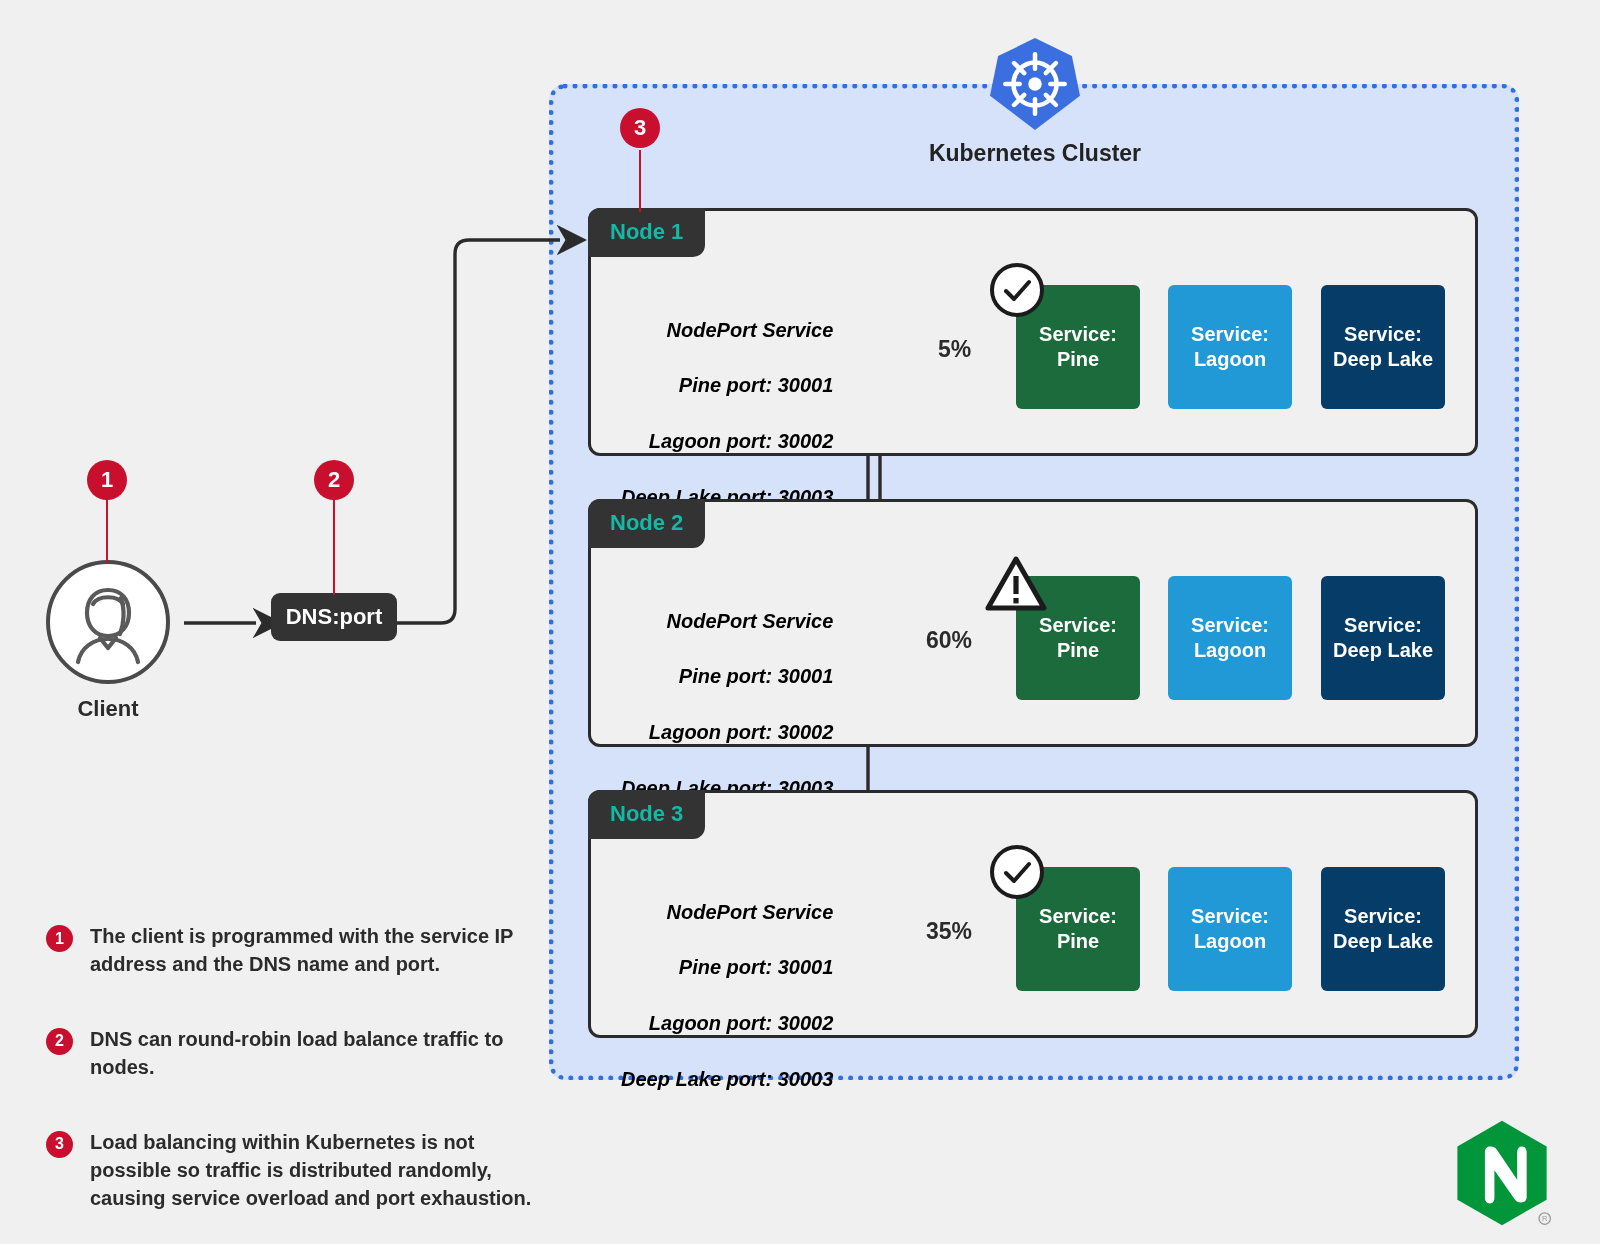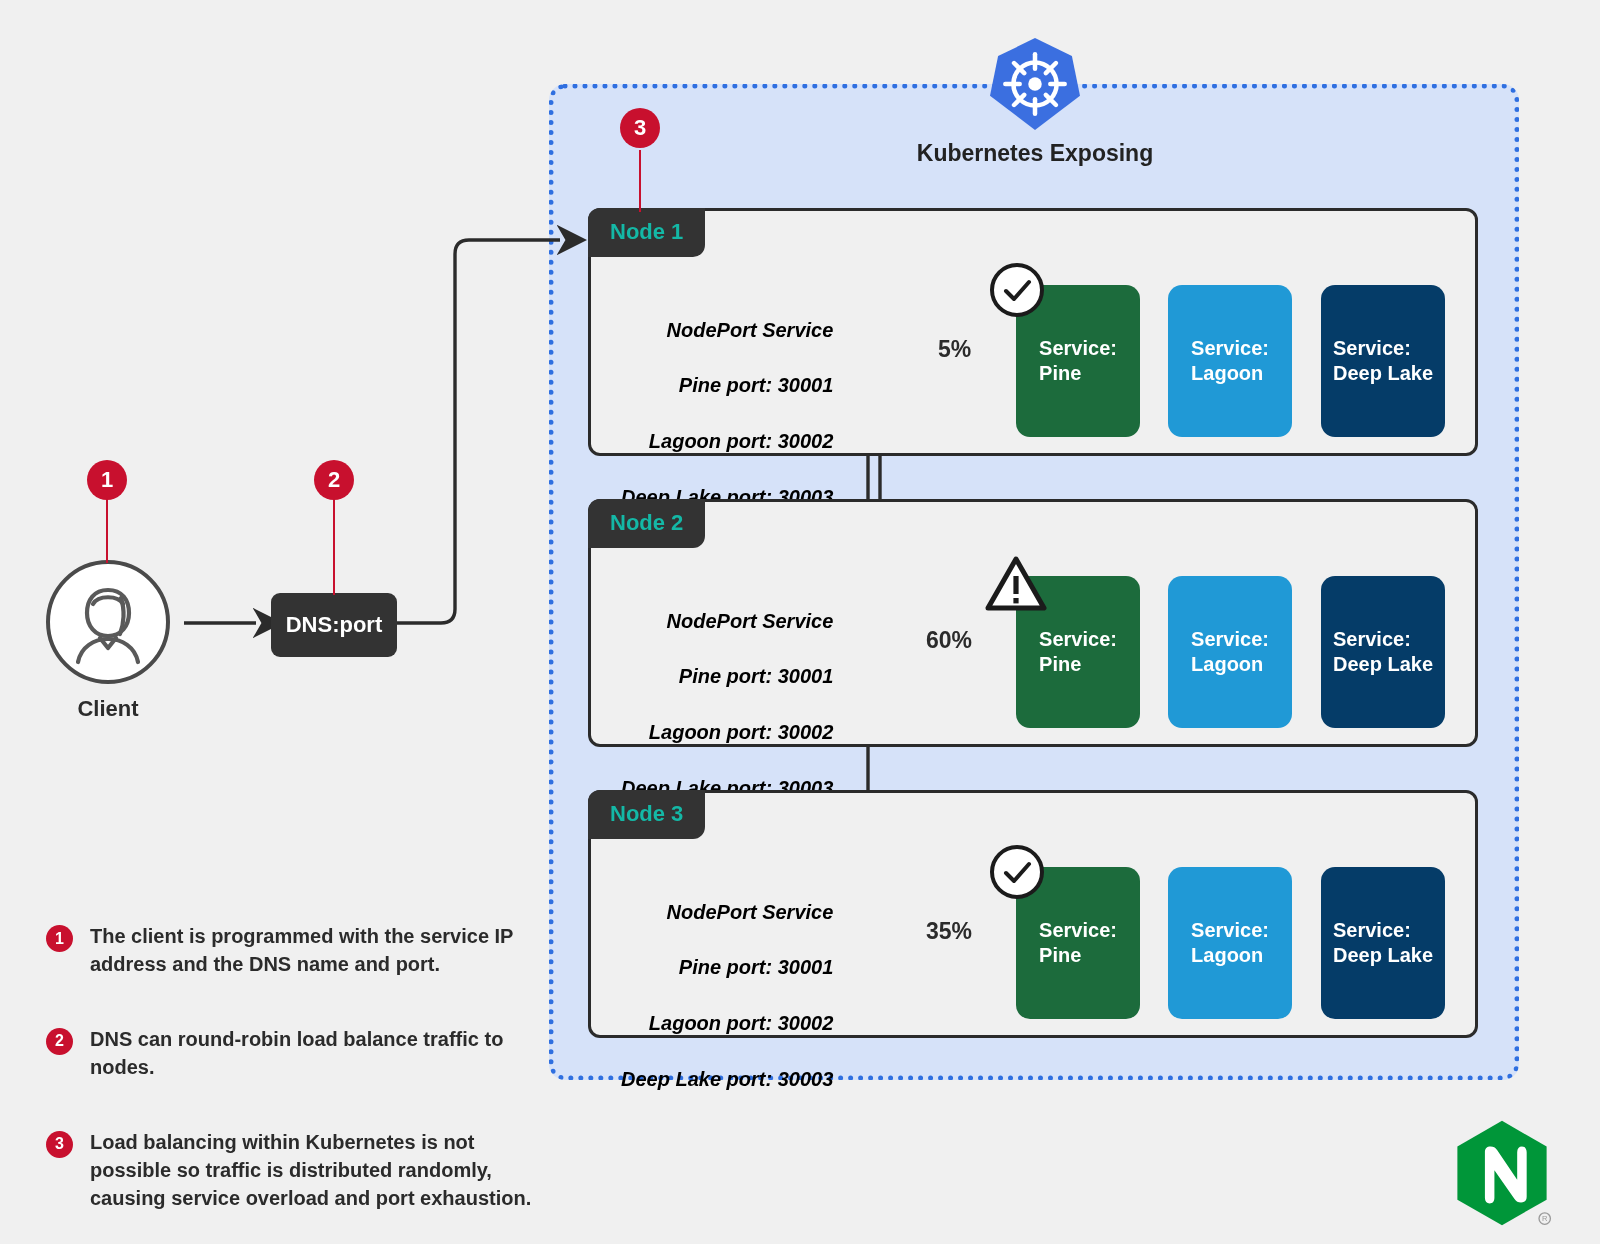--- a/index.html
+++ b/index.html
@@ -58,24 +58,24 @@
     line-height:1.39;
     color:#000000;
     white-space:pre-line;
     text-align:right;
   }
   .node-body .ln{display:block;}
 
   
   .svc{
     position:absolute;
-    width:124px;height:152px;border-radius:14px;
+    width:124px;height:124px;border-radius:6px;
     color:#ffffff;font-size:20px;font-weight:bold;
     display:flex;align-items:center;justify-content:center;
-    text-align:left;line-height:1.24;
+    text-align:center;line-height:1.24;
   }
   .svc.pine{background:#1c6b3c;}
   .svc.lagoon{background:#2099d6;}
   .svc.deeplake{background:#053c68;}
   .svc.pine{left:1016px;}
   .svc.lagoon{left:1168px;}
   .svc.deeplake{left:1321px;}
   .row1 .svc{top:285px;}
   .row2 .svc{top:576px;}
   .row3 .svc{top:867px;}
@@ -107,21 +107,21 @@
     font-size:22px;font-weight:bold;color:#2b2b2b;
   }
   #client-note{
     position:absolute;left:8px;top:730px;width:200px;text-align:center;
     font-size:20px;font-style:italic;font-weight:bold;line-height:1.38;color:#2b2b2b;
   }
   #client-note .ln{display:block;}
 
   
   #dns-box{
-    position:absolute;left:271px;top:593px;width:126px;height:64px;
+    position:absolute;left:271px;top:593px;width:126px;height:48px;
     background:#333333;color:#ffffff;border-radius:9px;
     display:flex;align-items:center;justify-content:center;
     font-size:22px;font-weight:bold;
   }
 
   
   .badge{
     position:absolute;width:40px;height:40px;border-radius:50%;
     background:#c8102e;color:#ffffff;
     display:flex;align-items:center;justify-content:center;
@@ -162,21 +162,21 @@
         <line x1="50" y1="70" x2="50" y2="86"></line>
         <line x1="17" y1="53" x2="33" y2="53"></line>
         <line x1="67" y1="53" x2="83" y2="53"></line>
         <line x1="26.7" y1="29.7" x2="38" y2="41"></line>
         <line x1="62" y1="65" x2="73.3" y2="76.3"></line>
         <line x1="73.3" y1="29.7" x2="62" y2="41"></line>
         <line x1="38" y1="65" x2="26.7" y2="76.3"></line>
       </g>
     </svg>
   </div>
-  <div id="cluster-title">Kubernetes Exposing</div>
+  <div id="cluster-title">Kubernetes Cluster</div>
 
   <svg class="wires" viewBox="0 0 1600 1244">
     <defs>
       <marker id="arrowhead" markerWidth="9" markerHeight="9" refX="1" refY="4.5" orient="auto">
         <path d="M0,0 L9,4.5 L0,9 L2.6,4.5 Z" fill="#2b2b2b"></path>
       </marker>
     </defs>
     <g fill="none" stroke="#2b2b2b" stroke-width="3.4" stroke-linecap="butt">
 
       <line x1="184" y1="623" x2="256" y2="623" marker-end="url(#arrowhead)"></line>

